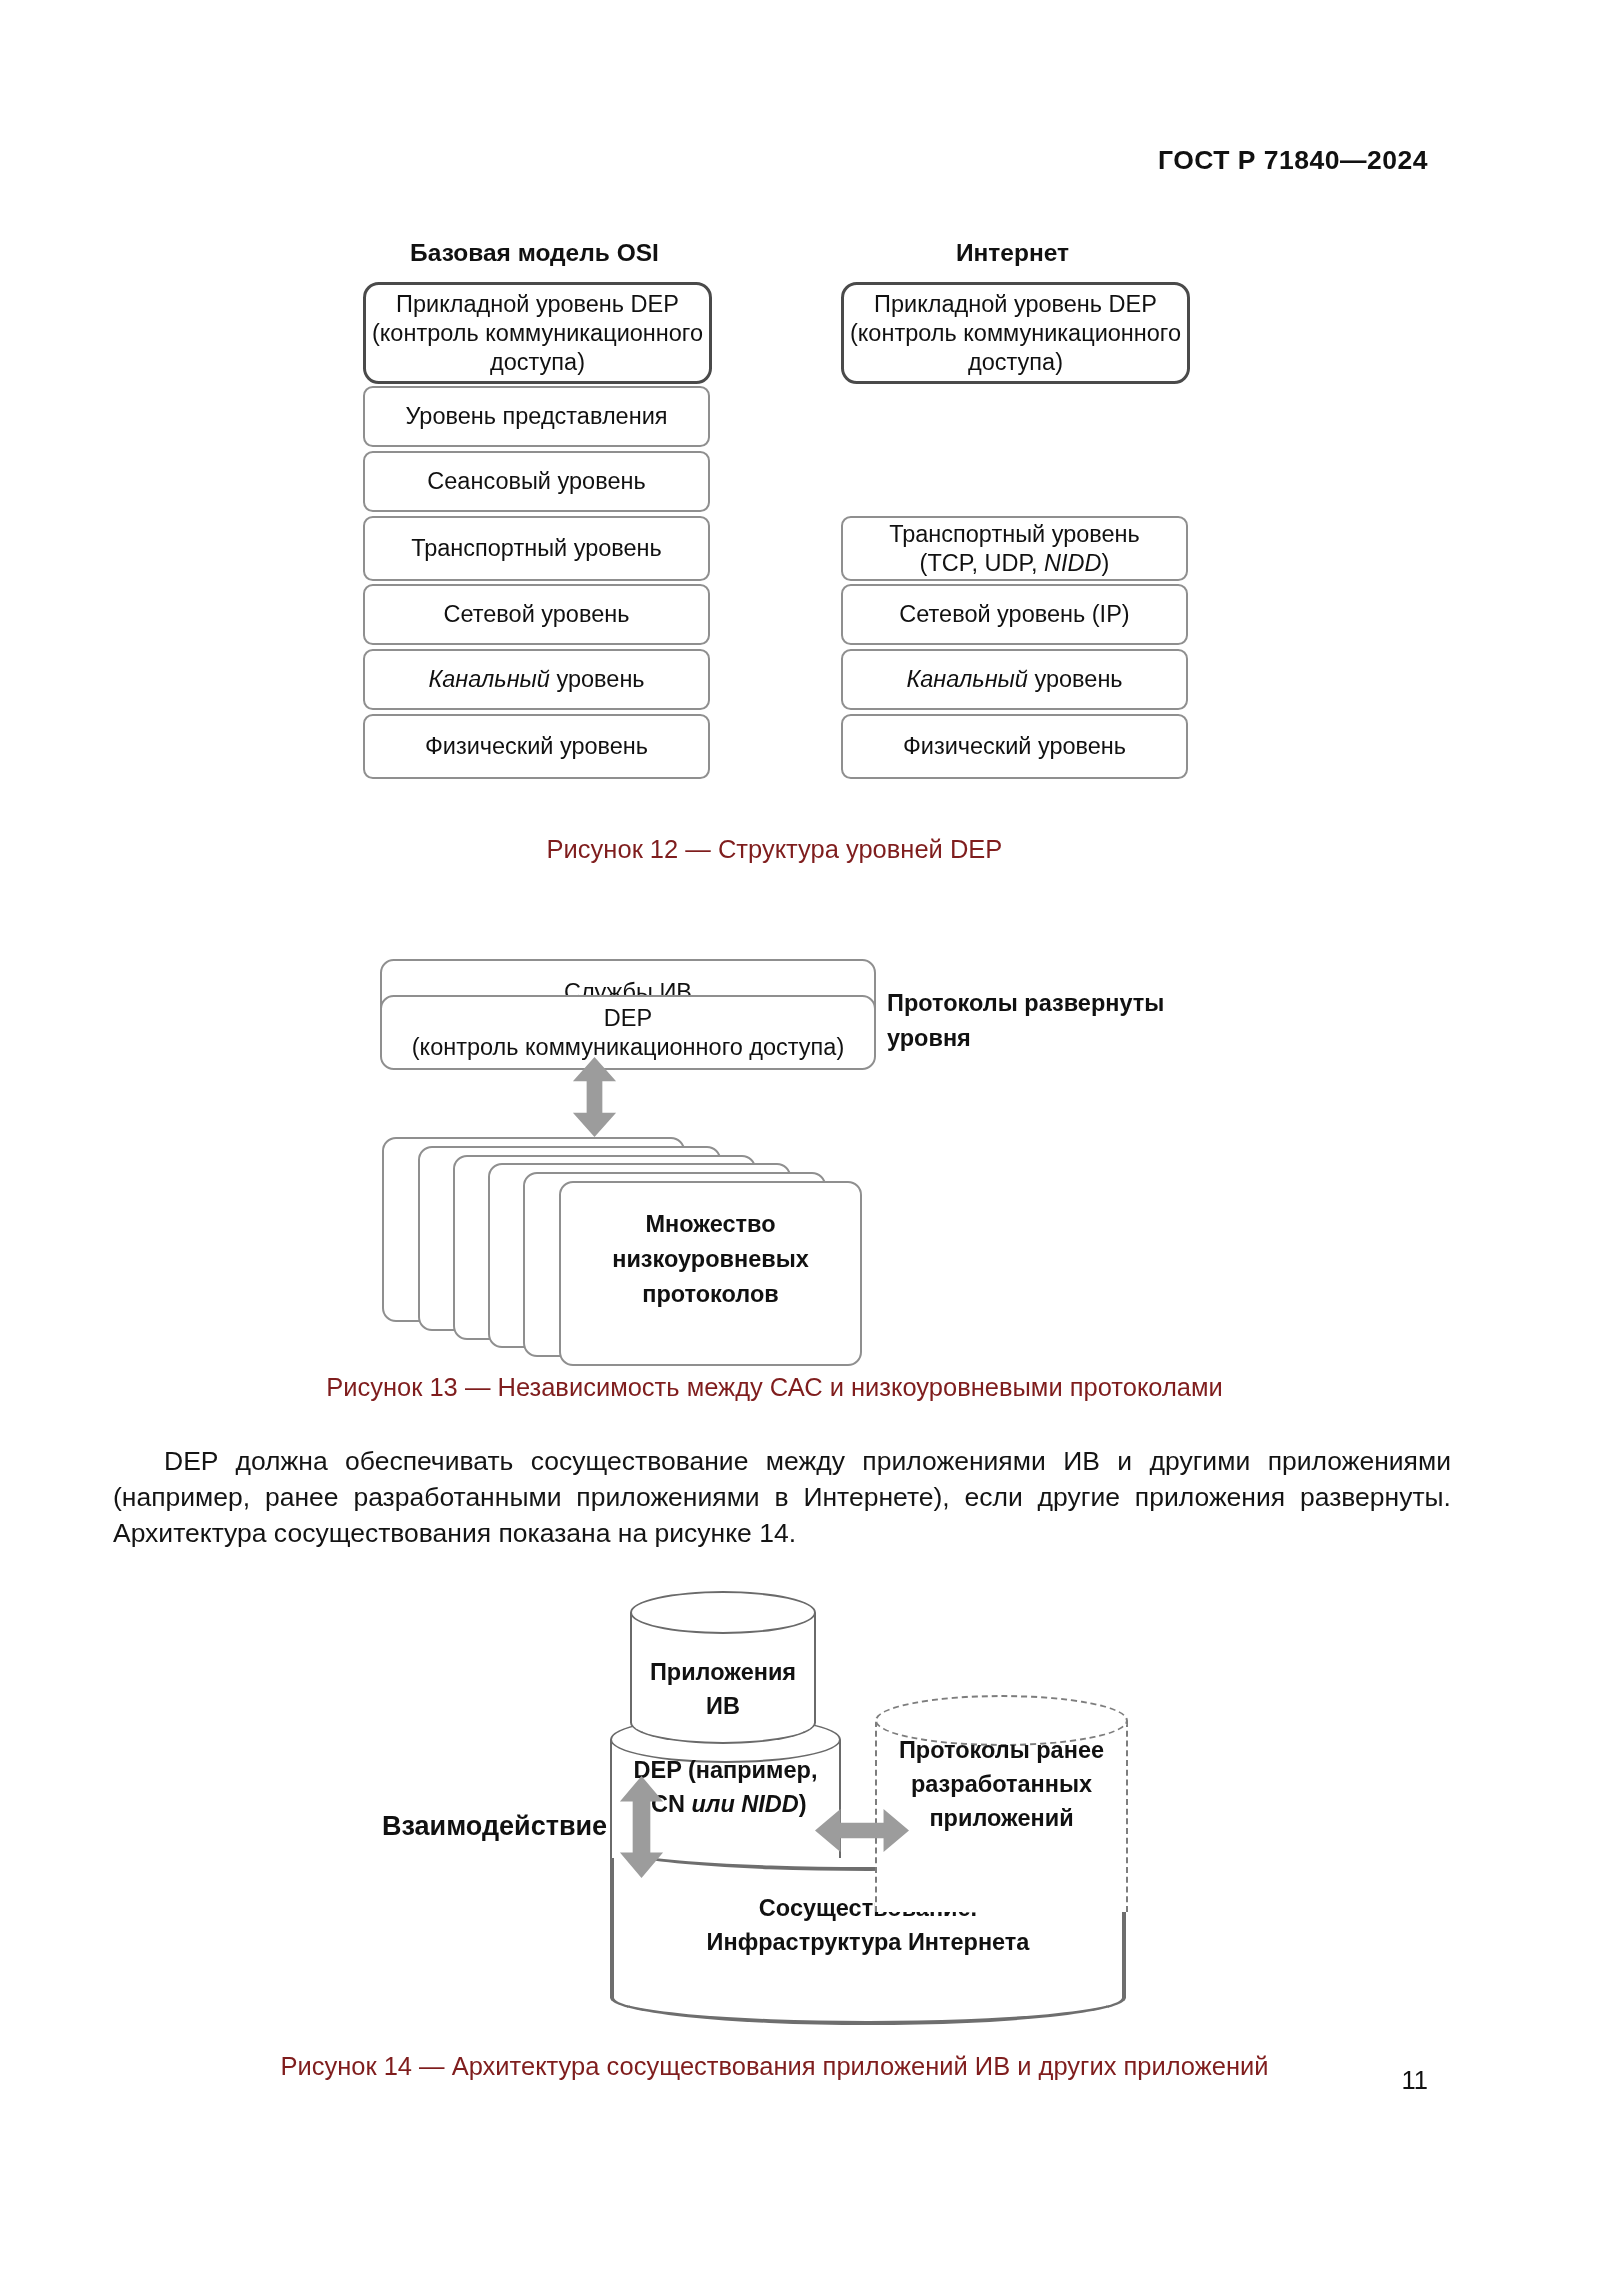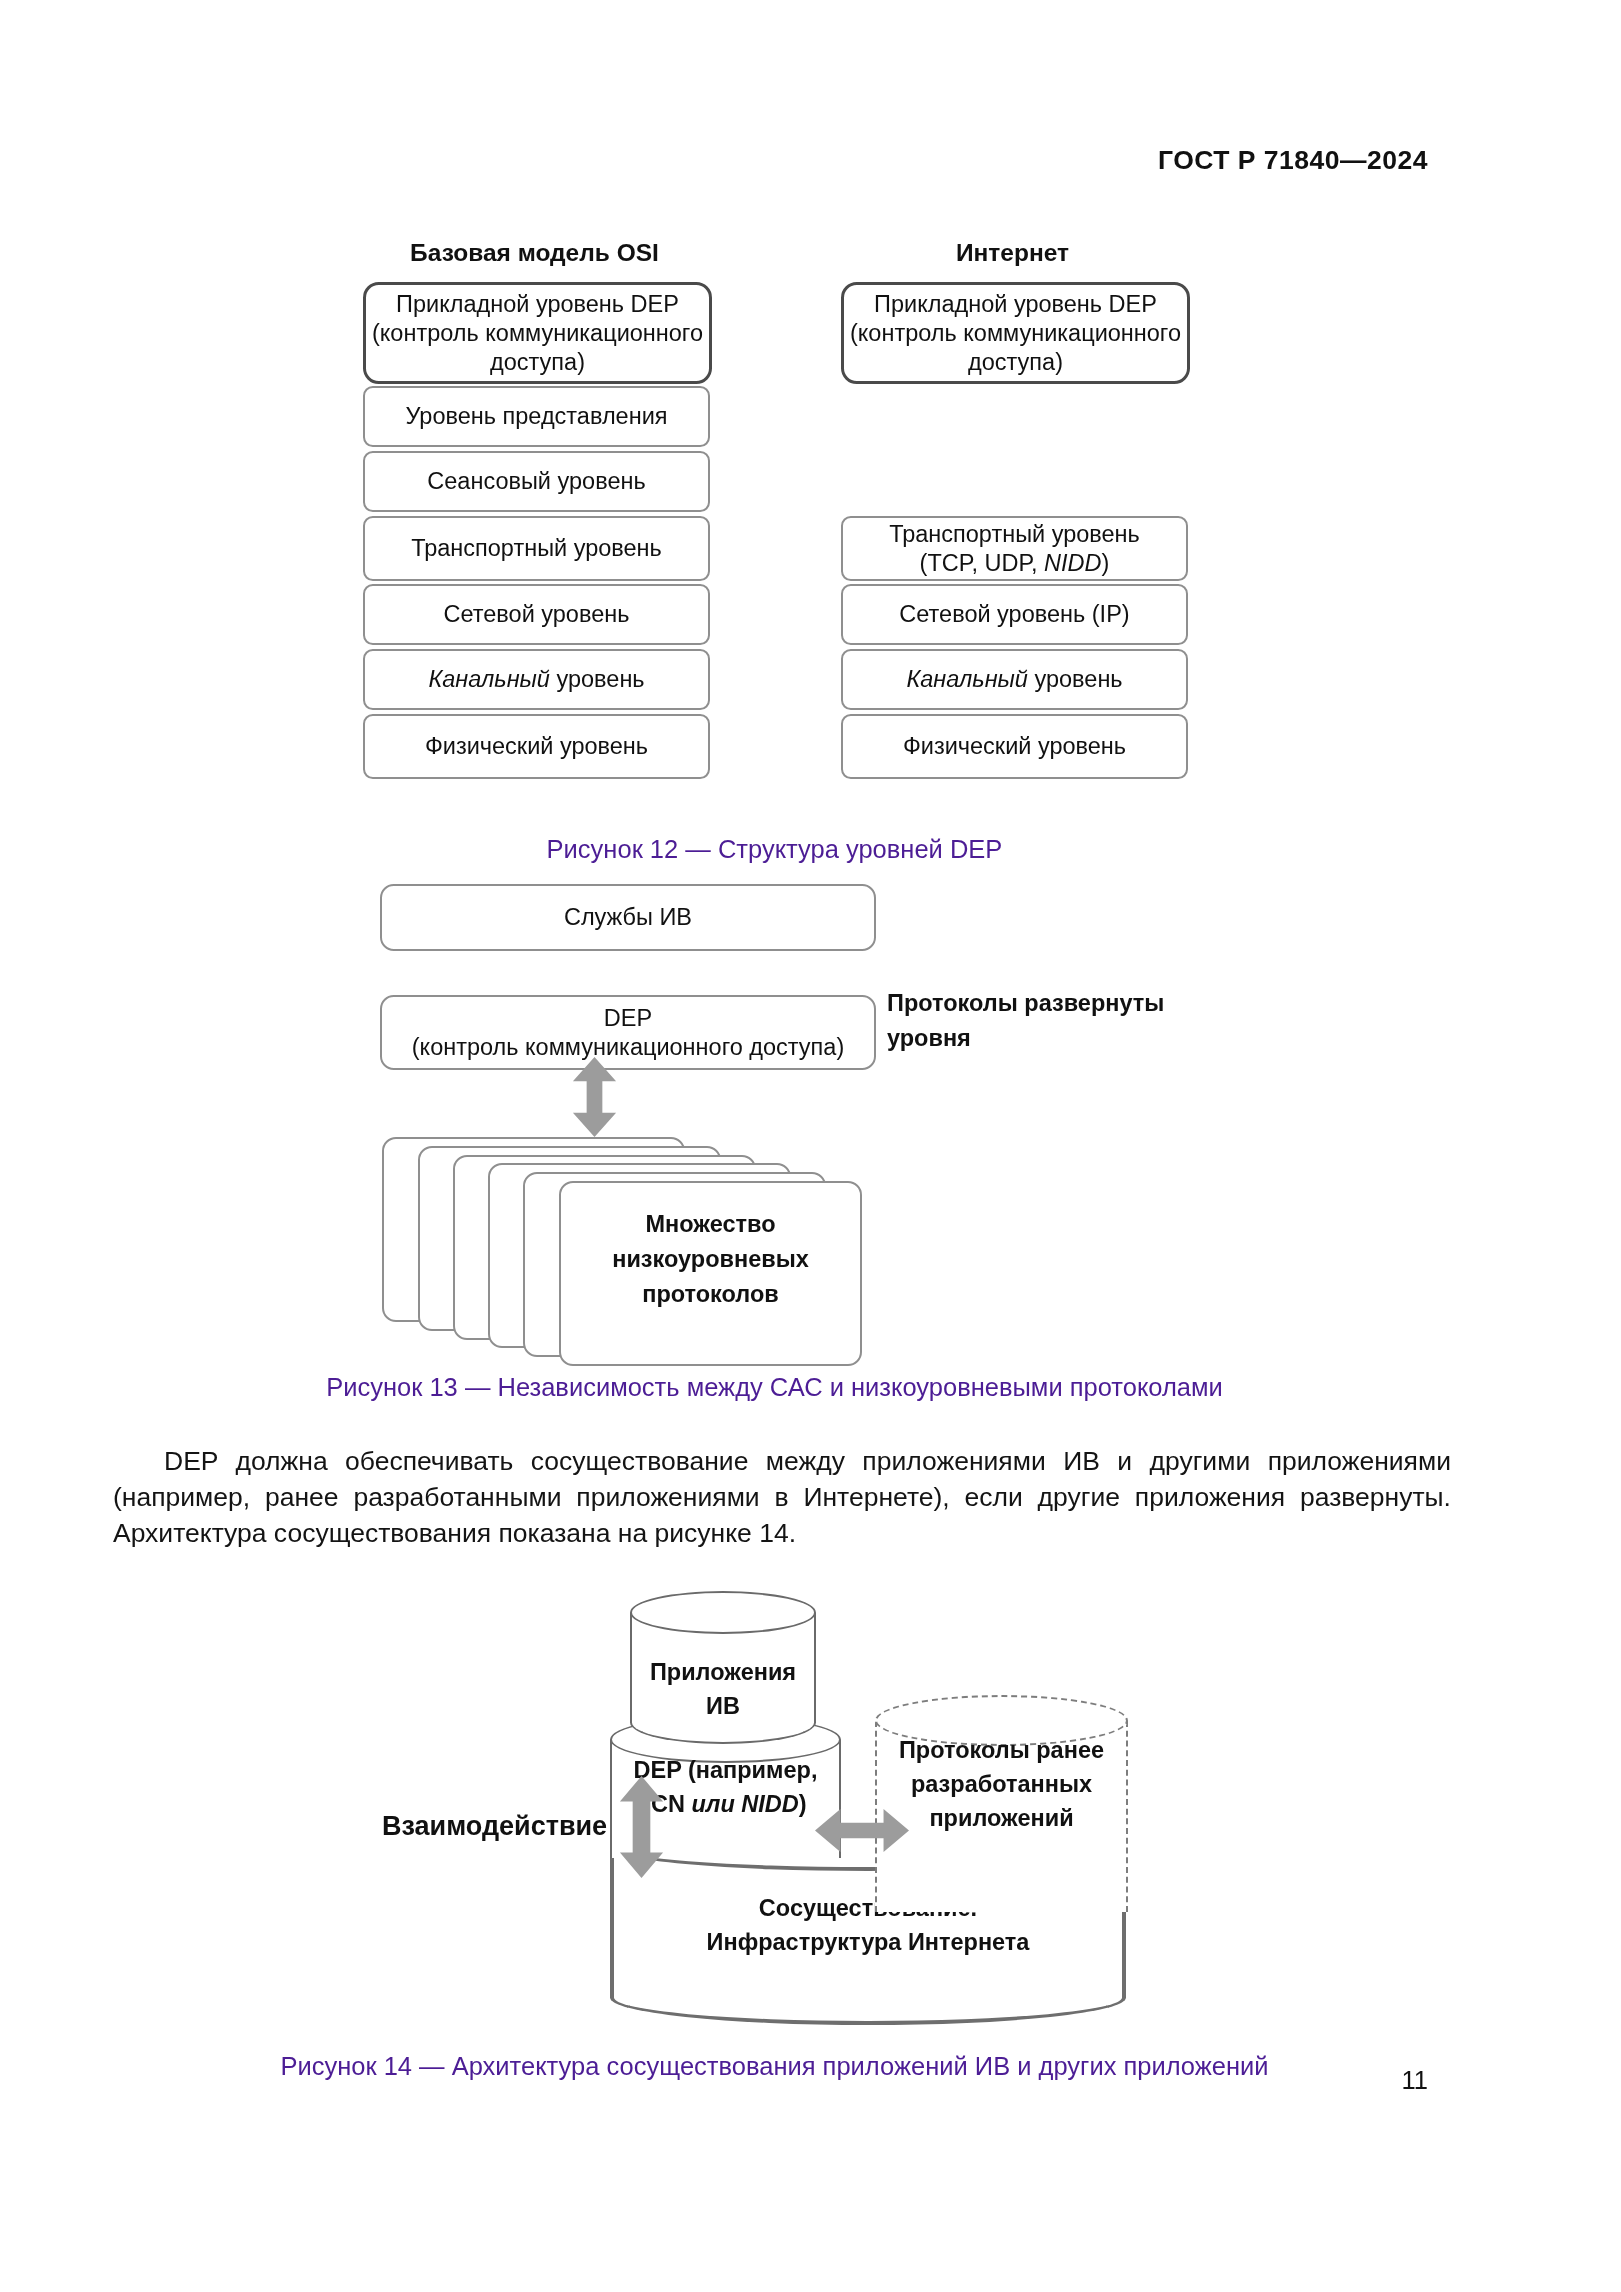--- a/index.html
+++ b/index.html
@@ -6,40 +6,40 @@
   #page{
     position:relative;width:1621px;height:2293px;background:#ffffff;overflow:hidden;
     font-family:"Liberation Sans","DejaVu Sans",sans-serif;color:#111;
   }
   .abs{position:absolute;}
   
   .doc-header{top:145px;right:193px;font-size:26.5px;font-weight:bold;letter-spacing:0.5px;}
   .page-num{top:2066px;right:193px;font-size:25.5px;}
   
   .col-title{top:239px;font-size:24.5px;font-weight:bold;text-align:center;}
-  .caption{left:113px;width:1323px;text-align:center;font-size:25.5px;color:#4c1d95;}
+  .caption{left:113px;width:1323px;text-align:center;font-size:25.5px;color:#7f1d1d;}
   
   .box{
     position:absolute;background:#fff;border:2px solid var(--border-gray,#8f8f8f);
     border-radius:9.8px;display:flex;flex-direction:column;align-items:center;justify-content:center;
     font-size:23.5px;line-height:29px;font-weight:normal;text-align:center;
   }
   .box.bold{border:3.9px solid var(--border-dark,#4a4a4a);border-radius:15.7px;}
   .lcol{left:363px;width:343px;}
   .rcol{left:841px;width:343px;}
   .r1{top:282px;height:96px;}
   .r2{top:386px;height:57px;}
   .r3{top:451px;height:57px;}
   .r4{top:516px;height:61px;}
   .r5{top:584px;height:57px;}
   .r6{top:649px;height:57px;}
   .r7{top:714px;height:61px;}
   
   .f13-box{left:380px;width:492px;border-radius:13.7px;}
-  .f13-a{top:884px;height:63px;align-items:center;}
+  .f13-a{top:959px;height:63px;align-items:center;}
   .f13-b{top:995px;height:71px;}
   .side-label{left:887px;top:986px;width:294px;font-size:23.5px;font-weight:bold;line-height:35px;text-align:left;}
   .card{
     position:absolute;width:299px;height:181px;background:#fff;
     border:2px solid var(--border-gray,#8f8f8f);border-radius:14px;
   }
   .card-text{
     position:absolute;inset:0;display:flex;flex-direction:column;align-items:center;justify-content:center;
     padding-bottom:27.4px;font-size:23.5px;line-height:35px;font-weight:bold;text-align:center;
   }

